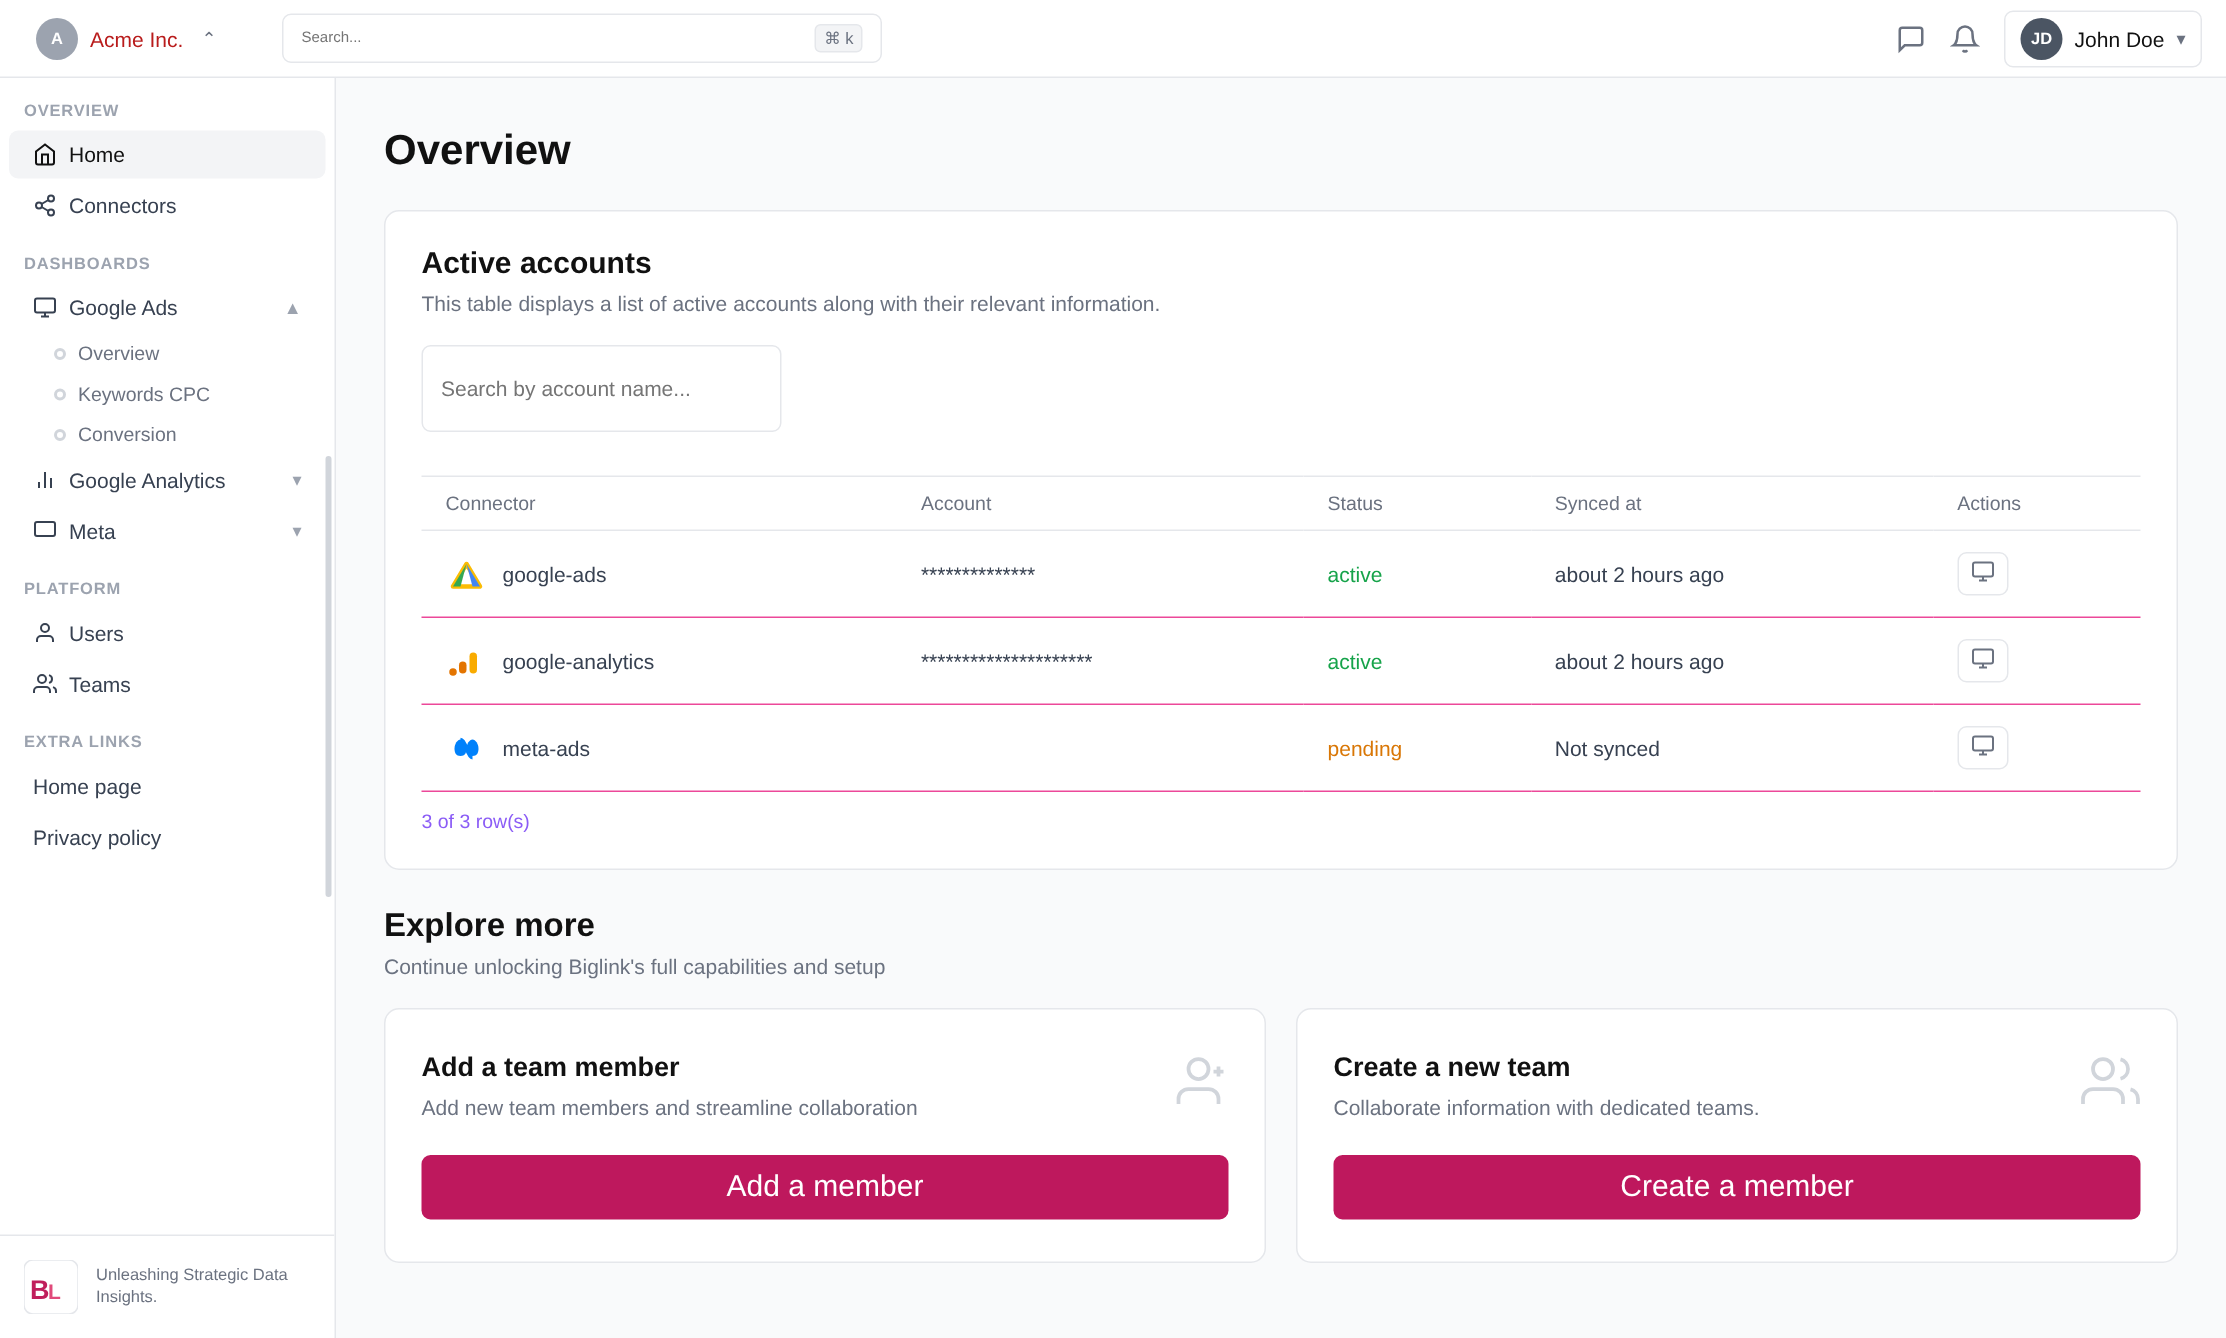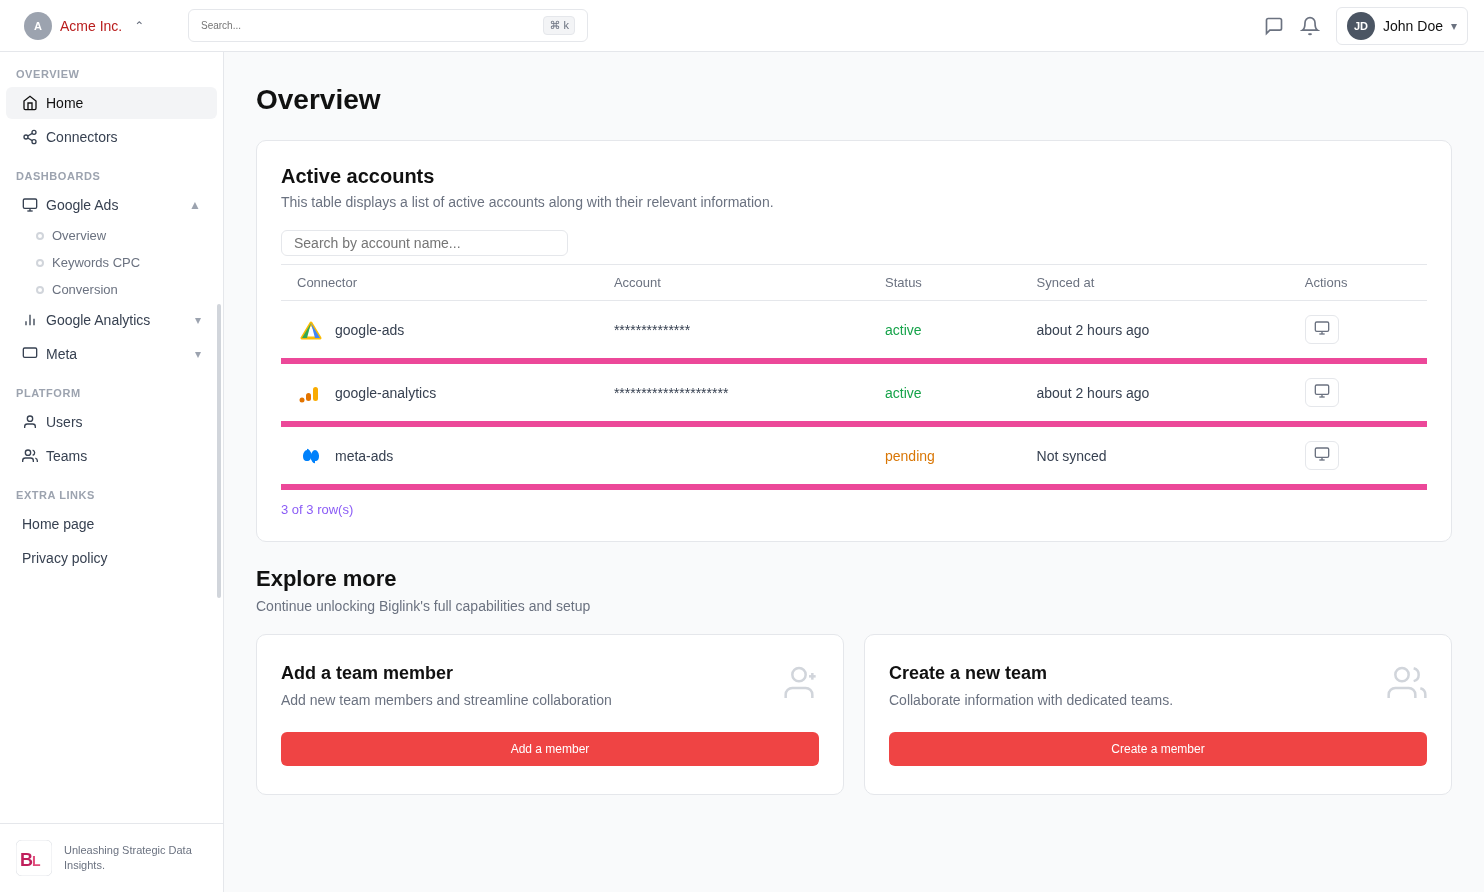--- a/index.html
+++ b/index.html
@@ -40,41 +40,41 @@
     
     .main { flex: 1; overflow-y: auto; background: #f9fafb; padding: 32px 32px 32px; }
     .page-title { font-size: 28px; font-weight: 600; color: #111; margin-bottom: 24px; }
 
     
     .card { background: #fff; border: 1px solid #e5e7eb; border-radius: 10px; padding: 24px; margin-bottom: 24px; }
     .card-title { font-size: 20px; font-weight: 600; color: #111; margin-bottom: 6px; }
     .card-desc { font-size: 14px; color: #6b7280; margin-bottom: 20px; }
 
     
-    .table-search { border: 1px solid #e5e7eb; border-radius: 6px; padding: 4px 12px; font-size: 14px; color: #6b7280; width: 287px; outline: none; margin-bottom: 8px; }
+    .table-search { border: 1px solid #e5e7eb; border-radius: 6px; padding: 20px 12px; font-size: 14px; color: #6b7280; width: 240px; outline: none; margin-bottom: 29px; }
 
     
     .table { width: 100%; border-collapse: collapse; }
     .table th { text-align: left; font-size: 13px; font-weight: 500; color: #6b7280; padding: 10px 16px; border-bottom: 1px solid #e5e7eb; border-top: 1px solid #e5e7eb; }
-    .table td { padding: 14px 16px; border-bottom: 6px solid #ec4899; font-size: 14px; color: #374151; vertical-align: middle; }
+    .table td { padding: 14px 16px; border-bottom: 1px solid #ec4899; font-size: 14px; color: #374151; vertical-align: middle; }
     .connector-cell { display: flex; align-items: center; gap: 10px; }
     .status-active { color: #16a34a; font-weight: 500; }
     .status-pending { color: #d97706; font-weight: 500; }
     .action-btn { background: none; border: 1px solid #e5e7eb; border-radius: 6px; padding: 4px 8px; cursor: pointer; color: #6b7280; font-size: 14px; }
     .rows-info { font-size: 13px; color: #8b5cf6; margin-top: 12px; }
 
     
     .explore-title { font-size: 22px; font-weight: 600; color: #111; margin-bottom: 6px; }
     .explore-desc { font-size: 14px; color: #6b7280; margin-bottom: 20px; }
     .explore-cards { display: grid; grid-template-columns: 1fr 1fr; gap: 20px; }
     .explore-card { background: #fff; border: 1px solid #e5e7eb; border-radius: 10px; padding: 28px 24px; position: relative; min-height: 160px; display: flex; flex-direction: column; justify-content: space-between; }
     .explore-card-title { font-size: 18px; font-weight: 600; color: #111; margin-bottom: 8px; }
     .explore-card-desc { font-size: 14px; color: #6b7280; margin-bottom: 24px; }
     .explore-card-icon { position: absolute; right: 24px; top: 28px; color: #d1d5db; font-size: 32px; }
-    .btn-primary { background: #ef4444; color: #fff; border: none; border-radius: 6px; padding: 10px 20px; font-size: 12px; font-weight: 500; cursor: pointer; display: inline-block; }
+    .btn-primary { background: #be185d; color: #fff; border: none; border-radius: 6px; padding: 10px 20px; font-size: 20px; font-weight: 500; cursor: pointer; display: inline-block; }
   </style>
 </head>
 <body>
 
 <div class="topbar">
   <div class="org-switcher">
     <div class="org-avatar">A</div>
     <span class="org-name">Acme Inc.</span>
     <span class="org-chevron">⌃</span>
   </div>

